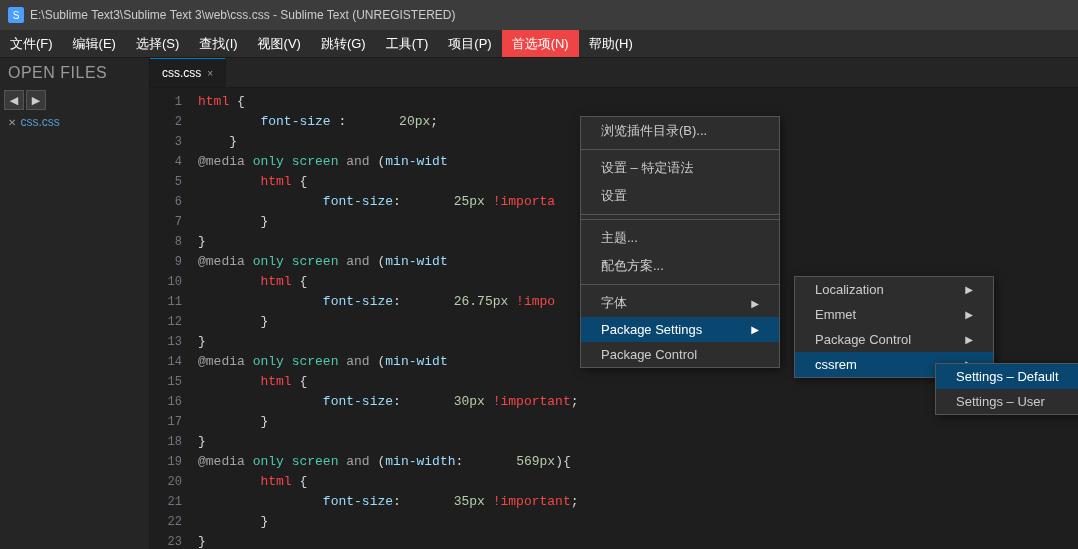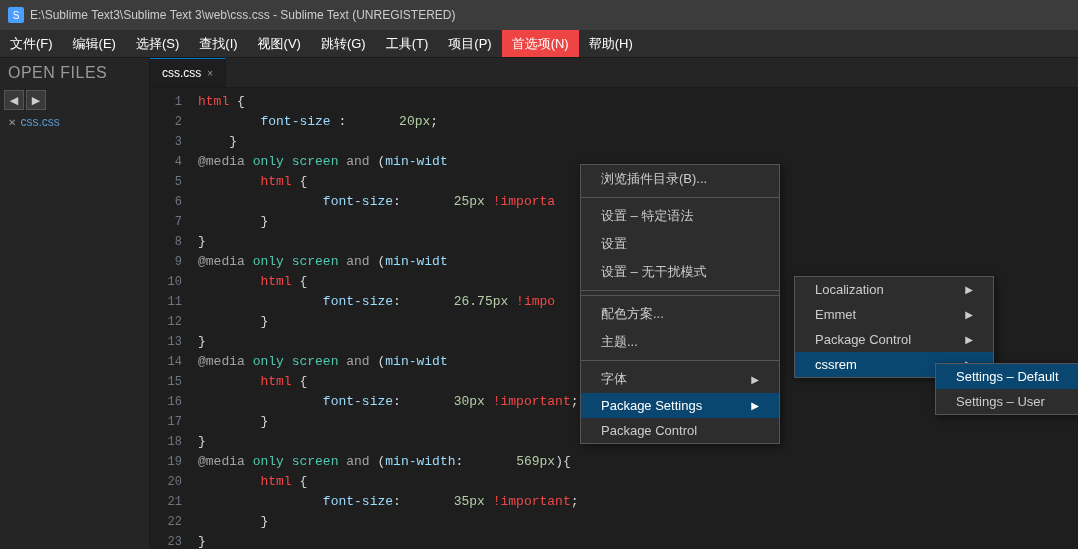--- a/index.html
+++ b/index.html
@@ -233,21 +233,20 @@
     }
     .dropdown-arrow {
       font-size: 10px;
       margin-left: 20px;
     }
 
     
     .level1-dropdown {
       top: 58px;
       left: 430px;
-      margin-top: 48px;
     }
 
     
     .level2-dropdown {
       top: 218px;
       left: 644px;
     }
 
     
     .level3-dropdown {
@@ -360,30 +359,27 @@
         <div class="dropdown-item">
           <span>浏览插件目录(B)...</span>
         </div>
         <div class="dropdown-separator"></div>
         <div class="dropdown-item">
           <span>设置 – 特定语法</span>
         </div>
         <div class="dropdown-item">
           <span>设置</span>
         </div>
-        <div class="dropdown-item">
-          <span>设置 – 无干扰模式</span>
-        </div>
         <div class="dropdown-separator"></div>
         <div class="dropdown-separator"></div>
         <div class="dropdown-item">
+          <span>主题...</span>
+        </div>
+        <div class="dropdown-item">
           <span>配色方案...</span>
-        </div>
-        <div class="dropdown-item">
-          <span>主题...</span>
         </div>
         <div class="dropdown-separator"></div>
         <div class="dropdown-item">
           <span>字体</span>
           <span class="dropdown-arrow">▶</span>
         </div>
         <div class="dropdown-item active-submenu">
           <span>Package Settings</span>
           <span class="dropdown-arrow">▶</span>
         </div>

